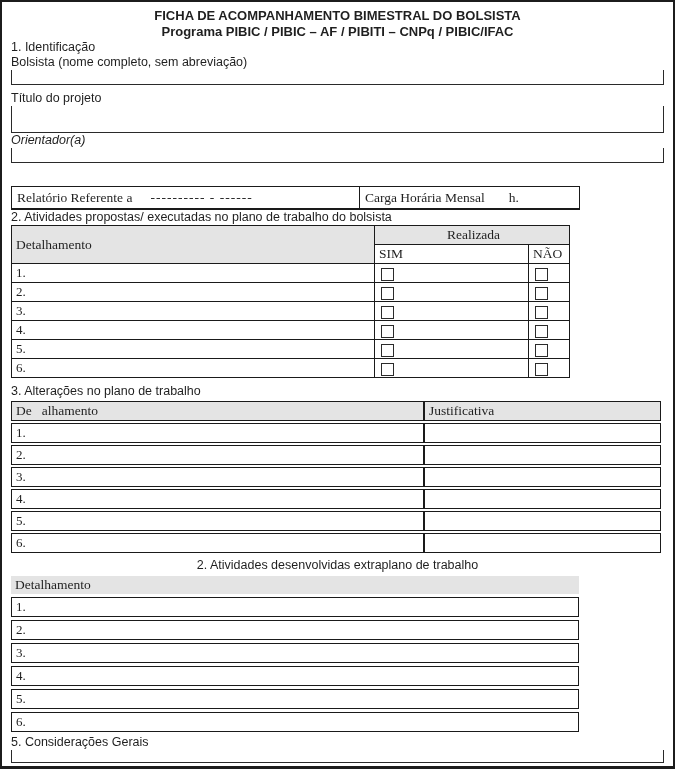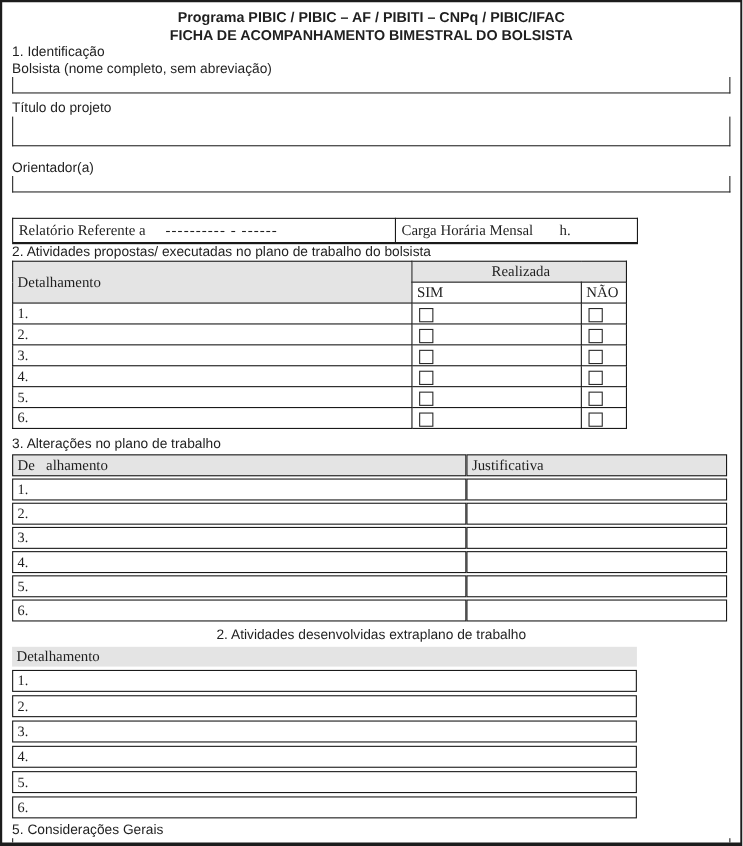--- a/index.html
+++ b/index.html
@@ -63,31 +63,31 @@
   
   .ext-tbl { width:568px; border-collapse:separate; border-spacing:0 3px; }
   .ext-tbl td { border:1px solid #1a1a1a; font-family:"Liberation Serif", serif; font-size:13px; height:16px; padding-left:4px; }
   .ext-tbl .hdr { border:none; font-size:13.5px; height:15px; }
 </style>
 </head>
 <body>
 
 <div class="page">
 
+  <div class="doc-title">FICHA DE ACOMPANHAMENTO BIMESTRAL DO BOLSISTA</div>
   <div class="doc-title">Programa PIBIC / PIBIC – AF / PIBITI – CNPq / PIBIC/IFAC</div>
-  <div class="doc-title">FICHA DE ACOMPANHAMENTO BIMESTRAL DO BOLSISTA</div>
 
   <div class="sec-label" style="">1. Identificação</div>
   <div class="sec-label">Bolsista (nome completo, sem abreviação)</div>
   <div class="inputbox h15"></div>
 
   <div class="sec-label" style="margin-top:6px;">Título do projeto</div>
   <div class="inputbox h27"></div>
 
-  <div class="sec-label" style="margin-top:12px;">Orientador(a)</div>
+  <div class="sec-label" style="margin-top:0;font-style:italic;">Orientador(a)</div>
   <div class="inputbox h15"></div>
 
   <table class="report-tbl">
     <colgroup>
         <col style="width:348px">
         <col style="width:220px">
       </colgroup>
     <tbody>
         <tr>
       <td><span>Relatório Referente a</span><span class="dashes">---------- - ------</span></td>

